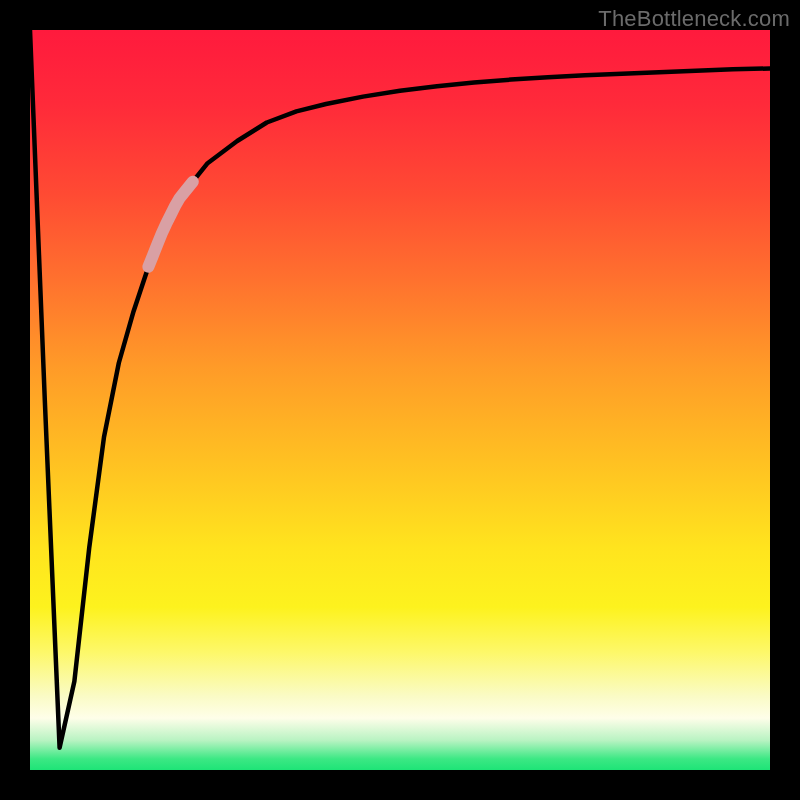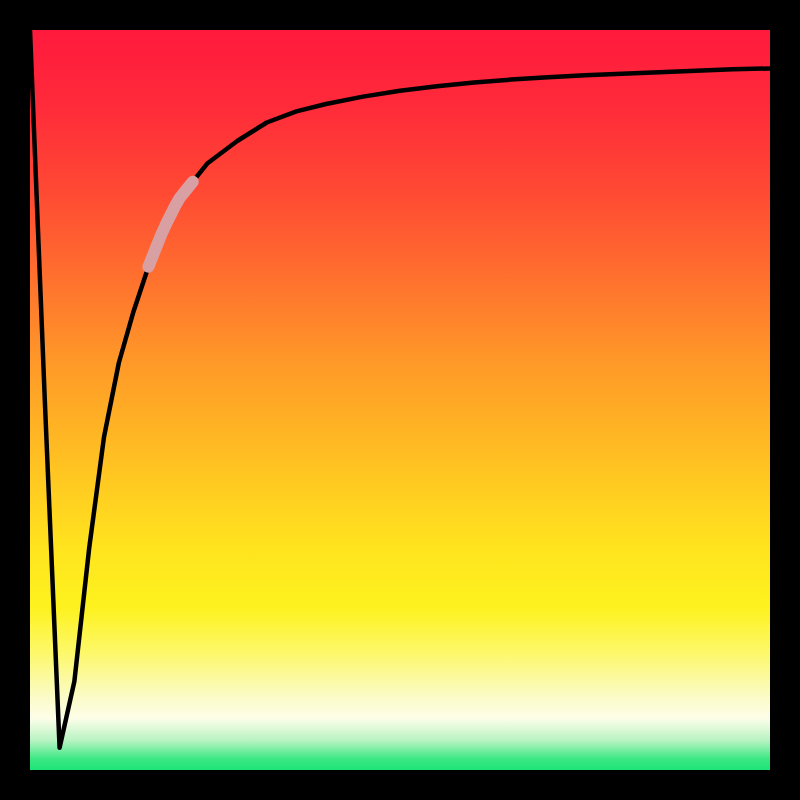--- a/index.html
+++ b/index.html
@@ -57,20 +57,21 @@
     font-size: 22px;
     color: #6b6b6b;
     font-weight: 400;
     letter-spacing: 0.2px;
   }
 </style>
 </head>
 <body>
 
 <div class="chart-container">
+  <div class="attribution">TheBottleneck.com</div>
 
   <div class="plot-area">
     <div class="gradient-bg"></div>
     <svg class="curve" viewBox="0 0 740 740" preserveAspectRatio="none">
       <path id="curve-path" fill="none" stroke="#000000" stroke-width="4.5" stroke-linecap="round" stroke-linejoin="round" d="M0.00 0.00 L14.80 370.00 L29.60 717.80 L44.40 651.20 L59.20 518.00 L74.00 407.00 L88.80 333.00 L103.60 281.20 L118.40 236.80 L133.20 199.80 L148.00 170.20 L177.60 133.20 L207.20 111.00 L236.80 92.50 L266.40 81.40 L296.00 74.00 L333.00 66.60 L370.00 60.68 L407.00 56.24 L444.00 52.54 L481.00 49.58 L518.00 47.36 L555.00 45.14 L592.00 43.66 L629.00 42.18 L666.00 40.70 L703.00 39.22 L740.00 38.48"></path>
       <path id="curve-highlight" fill="none" stroke="#d9a0a4" stroke-width="12" stroke-linecap="round" d="M118.40 236.80 L122.84 225.70 L127.28 214.60 L131.72 203.50 L136.16 193.88 L140.60 185.00 L145.04 176.12 L149.48 168.35 L153.92 162.80 L158.36 157.25 L162.80 151.70"></path>
     </svg>
   </div>
 </div>
 

